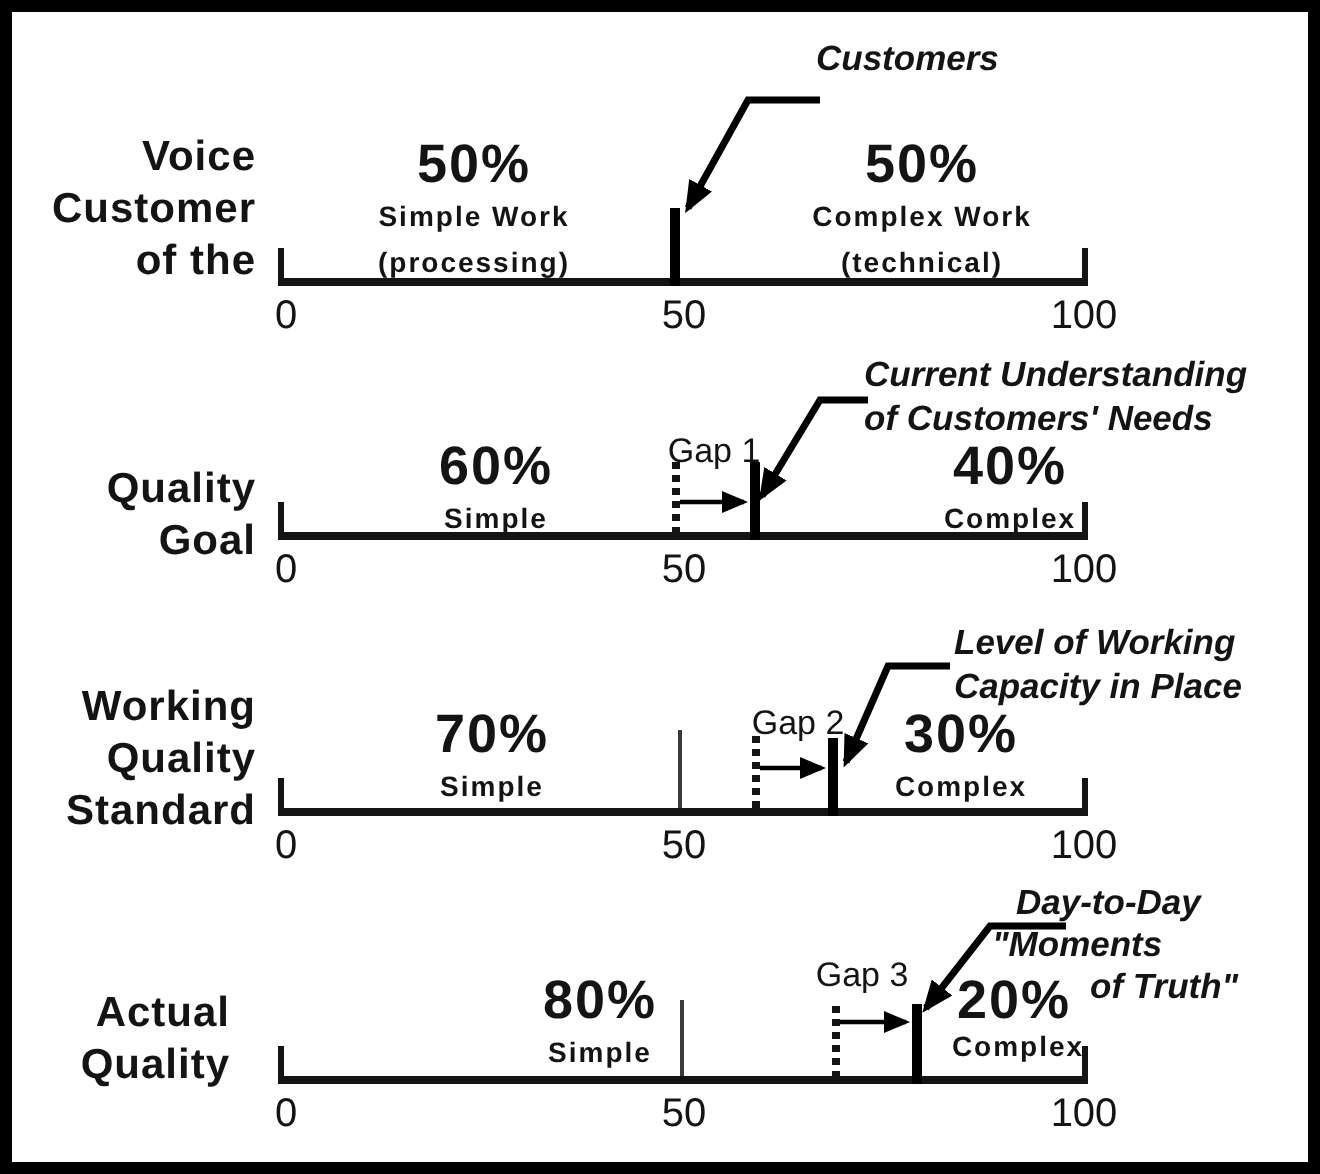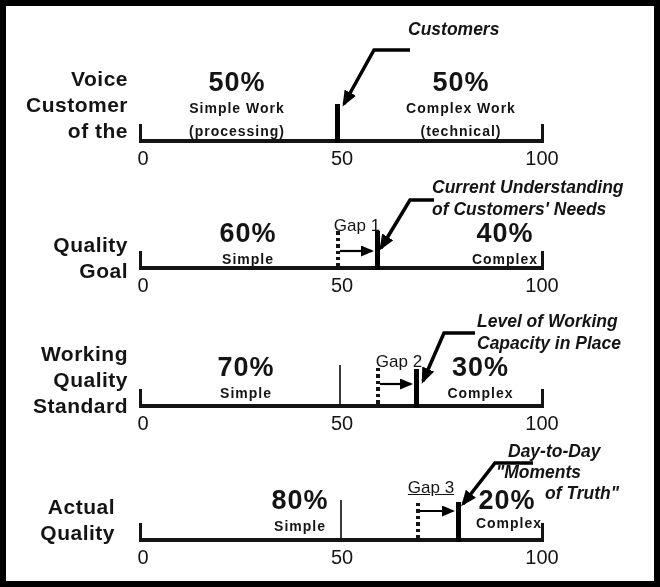--- a/index.html
+++ b/index.html
@@ -161,21 +161,21 @@
     </div>
     <div class="pct-block" style="left:450px; top:512px; width:118px;">
       <div class="sub">Complex</div>
     </div>
     <div class="axis-line" style="left:139px; top:538px; width:405px;"></div>
     <div class="tick" style="left:139px; top:523px;"></div>
     <div class="tick" style="left:541px; top:523px;"></div>
     <div class="thin-tick" style="left:340px; top:500px; height:38px;"></div>
     <div class="dotted" style="left:416px; top:503px; height:35px;"></div>
     <div class="marker" style="left:456px; top:502px; height:40px;"></div>
-    <div class="gap-label" style="left:396px; top:478px;text-decoration:underline;">Gap 3</div>
+    <div class="gap-label" style="left:396px; top:478px;">Gap 3</div>
     <div class="num" style="left:121px; top:546px;">0</div>
     <div class="num" style="left:320px; top:546px;">50</div>
     <div class="num" style="left:520px; top:546px;">100</div>
     <div class="ann" style="left:508px; top:441px;">
       <div>Day-to-Day</div>
     </div>
     <div class="ann" style="left:496px; top:462px;">
       <div>"Moments</div>
     </div>
     <div class="ann" style="left:545px; top:483px;">

